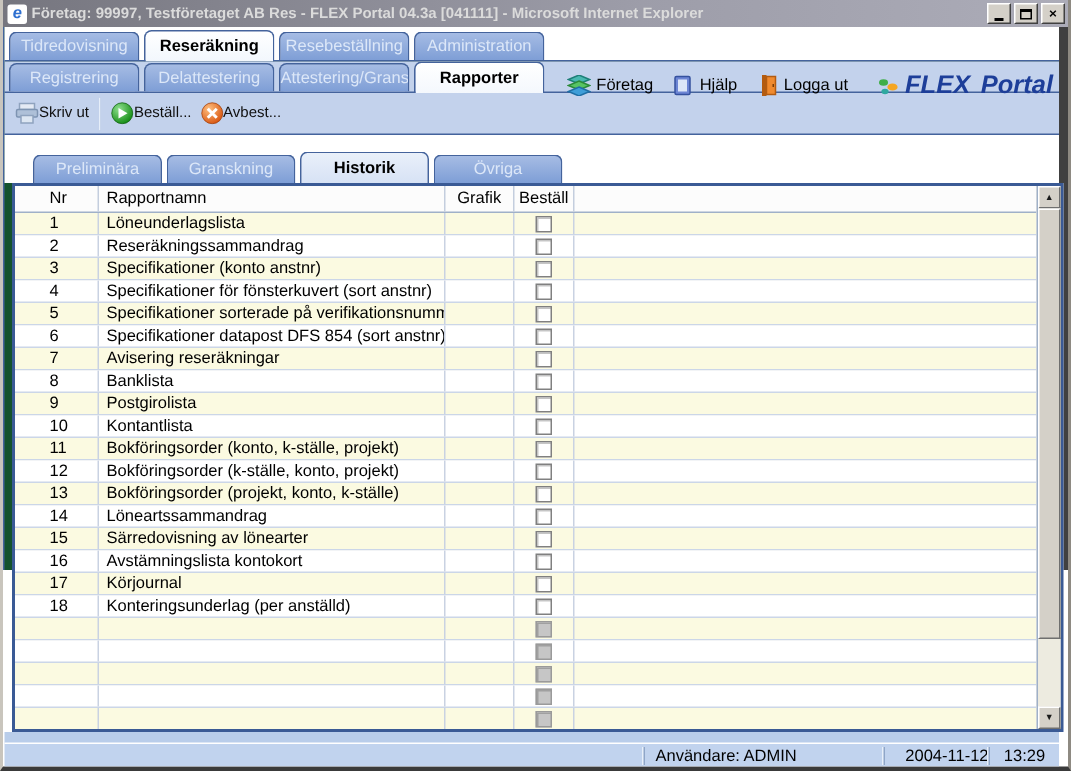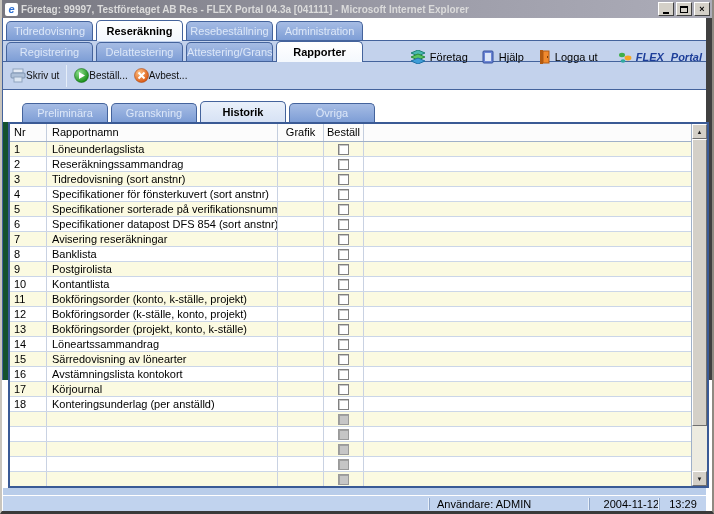--- a/index.html
+++ b/index.html
@@ -61,21 +61,21 @@
     color:#000; font-weight:bold; height:21px; line-height:20px;
     position:relative; z-index:2; margin-bottom:-1px;
   }
   
   .hlinks {
     position:absolute; right:4px; top:0; height:22px;
     display:flex; align-items:center; gap:14px;margin-top:28px;
   }
   .hlink { display:flex; align-items:center; gap:4px; color:#000; cursor:pointer; }
   .logo { display:flex; align-items:center; gap:3px; margin-left:6px; }
-  .logo .ltxt { color:#1D3E99; font-weight:bold; font-style:italic; font-size:11px; letter-spacing:0px; }
+  .logo .ltxt { color:#1D3E99; font-weight:bold; font-style:italic; font-size:17px; letter-spacing:0px; }
   .logo .l2 { margin-left:4px; }
   
   .nav2 {
     height:21px; background:#C3D2EC; border-bottom:1px solid #44639C;
     display:flex; align-items:flex-end; padding-left:3px;
   }
   .nav2 .tab.active { background:linear-gradient(#FFFFFF,#F4F8FD); }
   
   .toolbar {
     height:28px; background:#C3D2EC; border-bottom:1px solid #44639C;
@@ -108,21 +108,21 @@
     font-size:11px; color:#000; line-height:17px;
     border-right:1px solid #C4CEDE; white-space:nowrap; overflow:hidden;
   }
   .trow { height:15px; display:flex; border-bottom:1px solid #CBD6E8; flex:0 0 auto; }
   .trow.odd  { background:#FBFAE1; }
   .trow.even { background:#FFFFFF; }
   .tcell {
     font-size:11px; color:#000; line-height:14px;
     border-right:1px solid #C9D2E2; white-space:nowrap; overflow:hidden;
   }
-  .c-nr   { width:37px; padding-left:4px; }
+  .c-nr   { width:37px; padding-left:4px;margin-left:19px; }
   .c-name { width:231px; padding-left:5px; }
   .c-graf { width:46px; text-align:center; }
   .c-best { width:40px; display:flex; align-items:center; justify-content:center; }
   .c-fill { flex:1; border-right:none; }
   .thead .c-best { display:block; text-align:center; }
   .checkbox {
     width:11px; height:11px; background:#fff;
     border:1px solid #808080;
     box-shadow:inset 1px 1px 0 rgba(90,90,90,.35);
   }
@@ -297,21 +297,21 @@
               <div class="tcell c-nr">2</div>
               <div class="tcell c-name">Reseräkningssammandrag</div>
               <div class="tcell c-graf"></div>
               <div class="tcell c-best">
                 <div class="checkbox"></div>
               </div>
               <div class="tcell c-fill"></div>
             </div>
             <div class="trow odd">
               <div class="tcell c-nr">3</div>
-              <div class="tcell c-name">Tidredovisning (sort anstnr)</div>
+              <div class="tcell c-name">Specifikationer (konto anstnr)</div>
               <div class="tcell c-graf"></div>
               <div class="tcell c-best">
                 <div class="checkbox"></div>
               </div>
               <div class="tcell c-fill"></div>
             </div>
             <div class="trow even">
               <div class="tcell c-nr">4</div>
               <div class="tcell c-name">Specifikationer för fönsterkuvert (sort anstnr)</div>
               <div class="tcell c-graf"></div>

